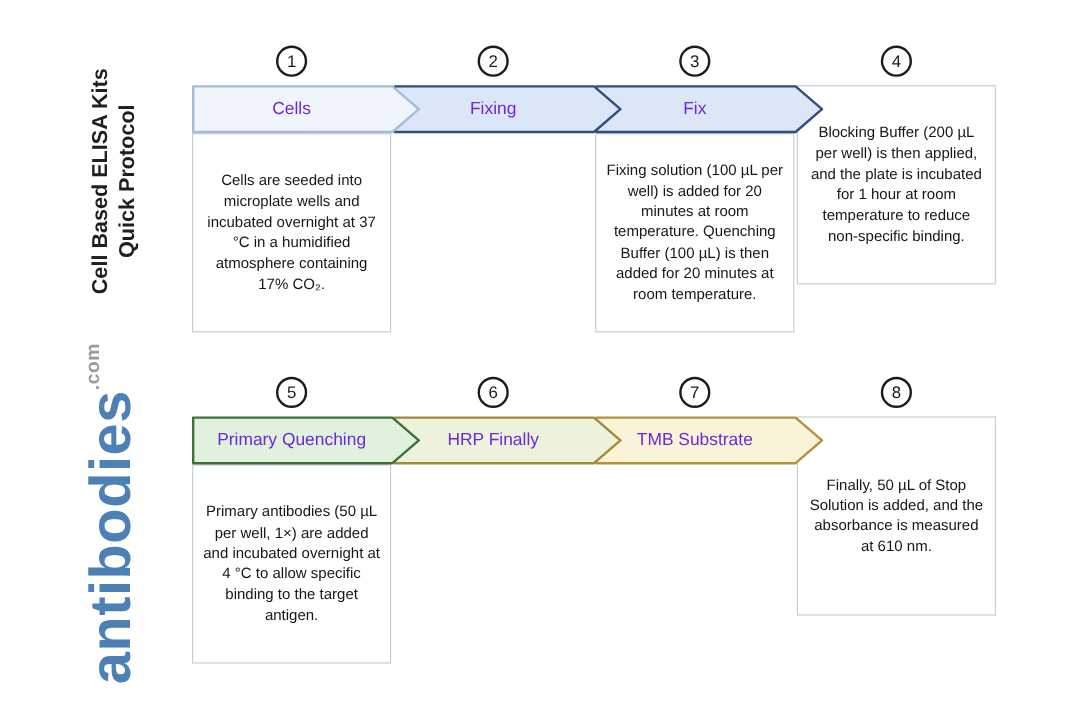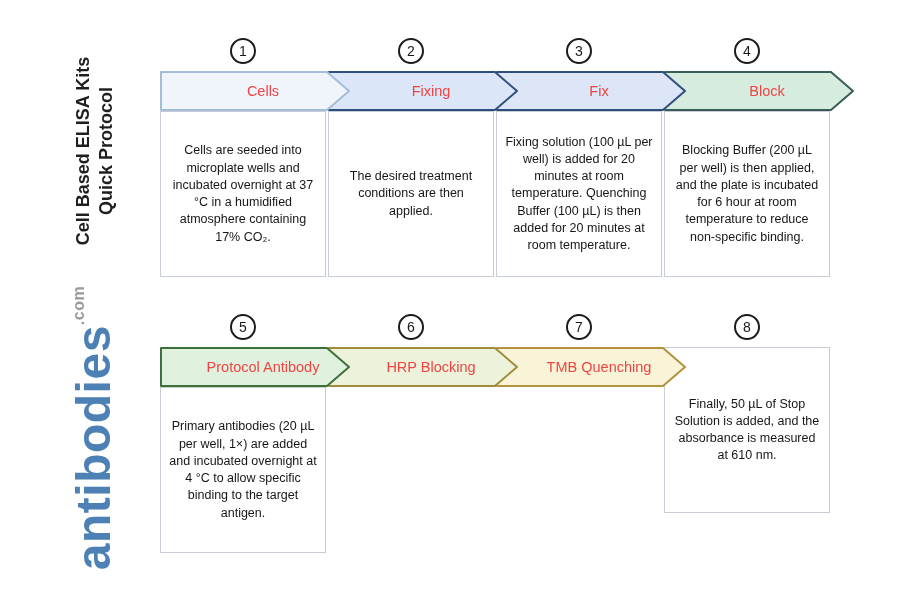--- a/index.html
+++ b/index.html
@@ -103,22 +103,21 @@
   }
   .arrow-label {
     position: absolute;
     left: 0;
     top: 0;
     width: 166px;
     height: 40px;
     line-height: 40px;
     text-align: center;
     font-size: 14.5px;
-    color: #ef4444;
-    padding-left: 20px;
+    color: #6d28d9;
   }
 
   .desc-box {
     width: 166px;
     height: 166px;
     box-sizing: border-box;
     background: #ffffff;
     border: 1.5px solid #c6cdd6;
     display: flex;
     align-items: center;
@@ -167,23 +166,20 @@
     <div class="step">
       <div class="num-circle">
           <span>2</span>
         </div>
       <div class="arrow">
         <svg width="190" height="40" viewBox="0 0 190 40">
           <polygon points="1,1 167,1 189,20 167,39 1,39" stroke-width="2" stroke-linejoin="round" fill="#dbe7f8" stroke="#2e4e7e"></polygon>
         </svg>
         <span class="arrow-label">Fixing</span>
       </div>
-      <div class="desc-box">
-        <p>The desired treatment conditions are then applied.</p>
-      </div>
     </div>
 
     <div class="step">
       <div class="num-circle">
           <span>3</span>
         </div>
       <div class="arrow">
         <svg width="190" height="40" viewBox="0 0 190 40">
           <polygon points="1,1 167,1 189,20 167,39 1,39" stroke-width="2" stroke-linejoin="round" fill="#dde6f7" stroke="#2e4e7e"></polygon>
         </svg>
@@ -191,70 +187,64 @@
       </div>
       <div class="desc-box">
         <p>Fixing solution (100 µL per well) is added for 20 minutes at room temperature. Quenching Buffer (100 µL) is then added for 20 minutes at room temperature.</p>
       </div>
     </div>
 
     <div class="step">
       <div class="num-circle">
           <span>4</span>
         </div>
-      <div class="arrow">
-        <svg width="190" height="40" viewBox="0 0 190 40">
-          <polygon points="1,1 167,1 189,20 167,39 1,39" stroke-width="2" stroke-linejoin="round" fill="#d5ecdf" stroke="#3a5d58"></polygon>
-        </svg>
-        <span class="arrow-label">Block</span>
-      </div>
-      <div class="desc-box">
-        <p>Blocking Buffer (200 µL per well) is then applied, and the plate is incubated for 6 hour at room temperature to reduce non-specific binding.</p>
+      <div class="desc-box">
+        <p>Blocking Buffer (200 µL per well) is then applied, and the plate is incubated for 1 hour at room temperature to reduce non-specific binding.</p>
       </div>
     </div>
   </div>
 
   <div class="row row-2">
 
     <div class="step">
       <div class="num-circle">
           <span>5</span>
         </div>
       <div class="arrow">
         <svg width="190" height="40" viewBox="0 0 190 40">
           <polygon points="1,1 167,1 189,20 167,39 1,39" stroke-width="2" stroke-linejoin="round" fill="#e0f2de" stroke="#3f6f3a"></polygon>
         </svg>
-        <span class="arrow-label">Protocol Antibody</span>
-      </div>
-      <div class="desc-box">
-        <p>Primary antibodies (20 µL per well, 1×) are added and incubated overnight at 4 °C to allow specific binding to the target antigen.</p>
+        <span class="arrow-label">Primary Quenching</span>
+      </div>
+      <div class="desc-box">
+        <p>Primary antibodies (50 µL per well, 1×) are added and incubated overnight at 4 °C to allow specific binding to the target antigen.</p>
       </div>
     </div>
 
     <div class="step">
       <div class="num-circle">
           <span>6</span>
         </div>
       <div class="arrow">
         <svg width="190" height="40" viewBox="0 0 190 40">
           <polygon points="1,1 167,1 189,20 167,39 1,39" stroke-width="2" stroke-linejoin="round" fill="#edf3da" stroke="#a08b3a"></polygon>
         </svg>
-        <span class="arrow-label">HRP Blocking</span>
+        <span class="arrow-label">HRP Finally</span>
       </div>
     </div>
 
     <div class="step">
       <div class="num-circle">
           <span>7</span>
         </div>
       <div class="arrow">
         <svg width="190" height="40" viewBox="0 0 190 40">
           <polygon points="1,1 167,1 189,20 167,39 1,39" stroke-width="2" stroke-linejoin="round" fill="#f9f4d7" stroke="#b2923c"></polygon>
         </svg>
-        <span class="arrow-label">TMB Quenching</span>
+        <span class="arrow-label">TMB Substrate</span>
       </div>
     </div>
 
     <div class="step">
       <div class="num-circle">
           <span>8</span>
         </div>
       <div class="desc-box">
         <p>Finally, 50 µL of Stop Solution is added, and the absorbance is measured at 610 nm.</p>
       </div>

